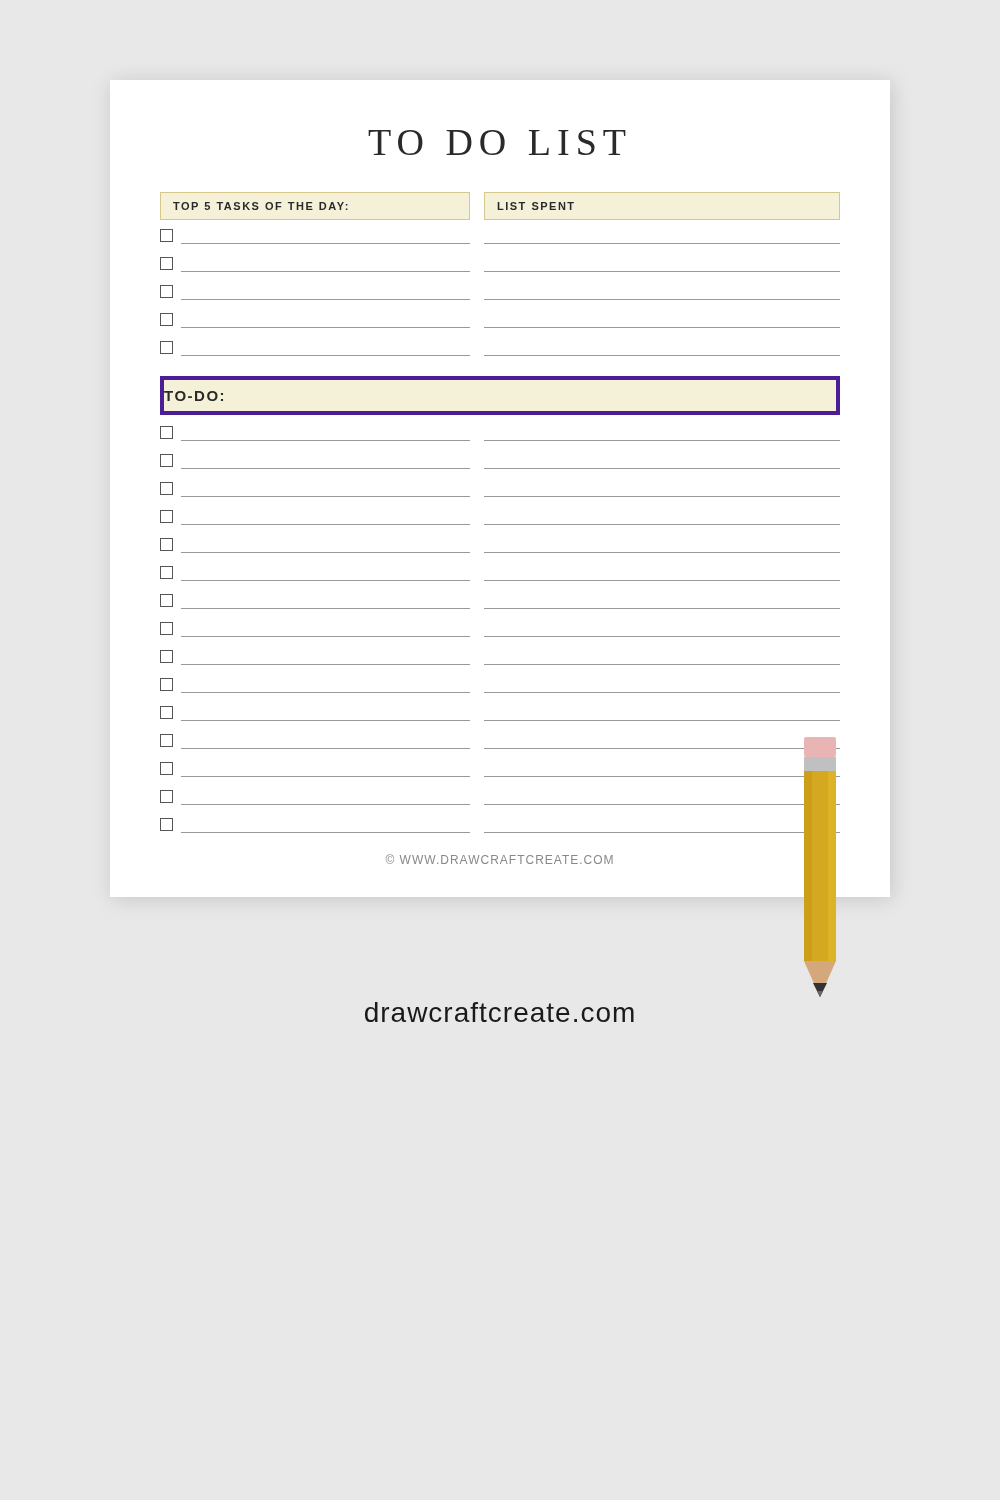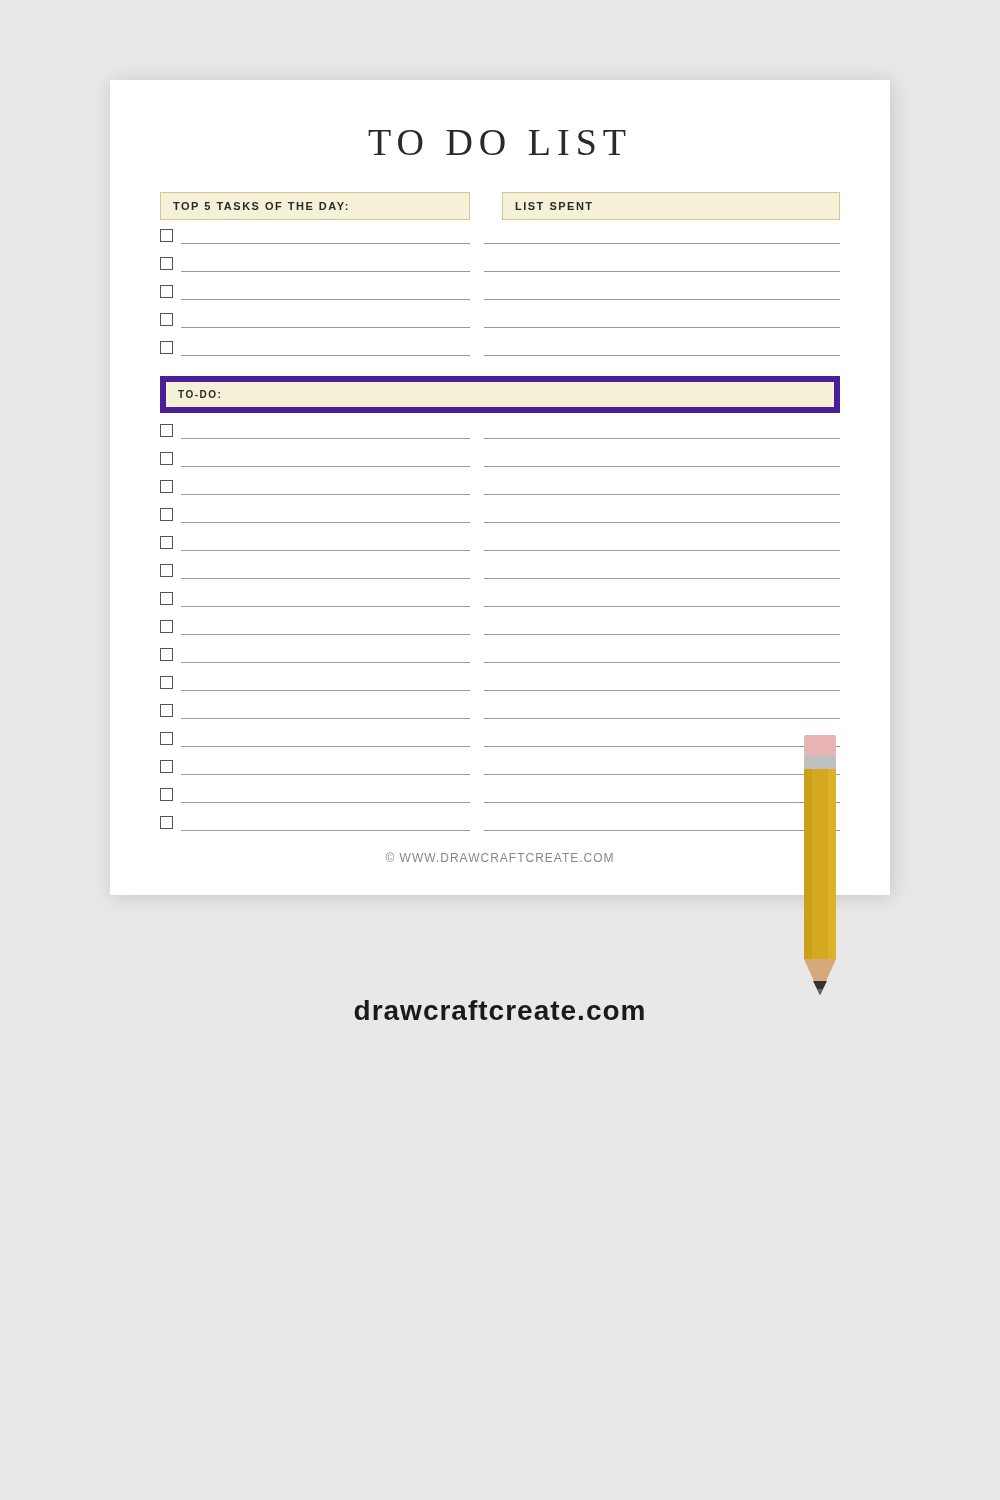--- a/index.html
+++ b/index.html
@@ -31,21 +31,21 @@
       font-weight: 400;
       color: #2a2a2a;
       margin-bottom: 28px;
       font-family: 'Georgia', serif;
       text-transform: uppercase;
     }
 
     
     .section-headers {
       display: flex;
-      gap: 32px;
+      gap: 14px;
       margin-bottom: 6px;
     }
 
     .header-box {
       background: #f5f0d8;
       border: 1px solid #d4c88a;
       padding: 7px 12px;
       font-size: 11px;
       letter-spacing: 1.5px;
       font-weight: 700;
@@ -105,23 +105,23 @@
       border: none;
       border-bottom: 1px solid #999;
       height: 18px;
       background: transparent;
       display: block;
     }
 
     
     .todo-header {
       background: #f5f0d8;
-      border: 6px solid #4c1d95;
-      padding: 7px 12px;
-      font-size: 10px;
+      border: 4px solid #4c1d95;
+      padding: 7px 0;
+      font-size: 15px;
       letter-spacing: 1.5px;
       font-weight: 700;
       color: #2a2a2a;
       font-family: Arial, sans-serif;
       margin-bottom: 8px;
       width: 100%;
     }
 
     .todo-rows {
       margin-bottom: 20px;
@@ -131,21 +131,21 @@
       text-align: center;
       font-size: 12px;
       color: #888;
       letter-spacing: 1px;
       margin-top: 10px;
       font-family: Arial, sans-serif;
     }
 
     .site-name {
       font-size: 28px;
-      font-weight: 700;
+      font-weight: 400;
       color: #1a1a1a;
       text-align: center;
       margin-top: 30px;
       font-family: Arial, sans-serif;
       letter-spacing: 1px;
     }
   </style>
 </head>
 <body>
 

